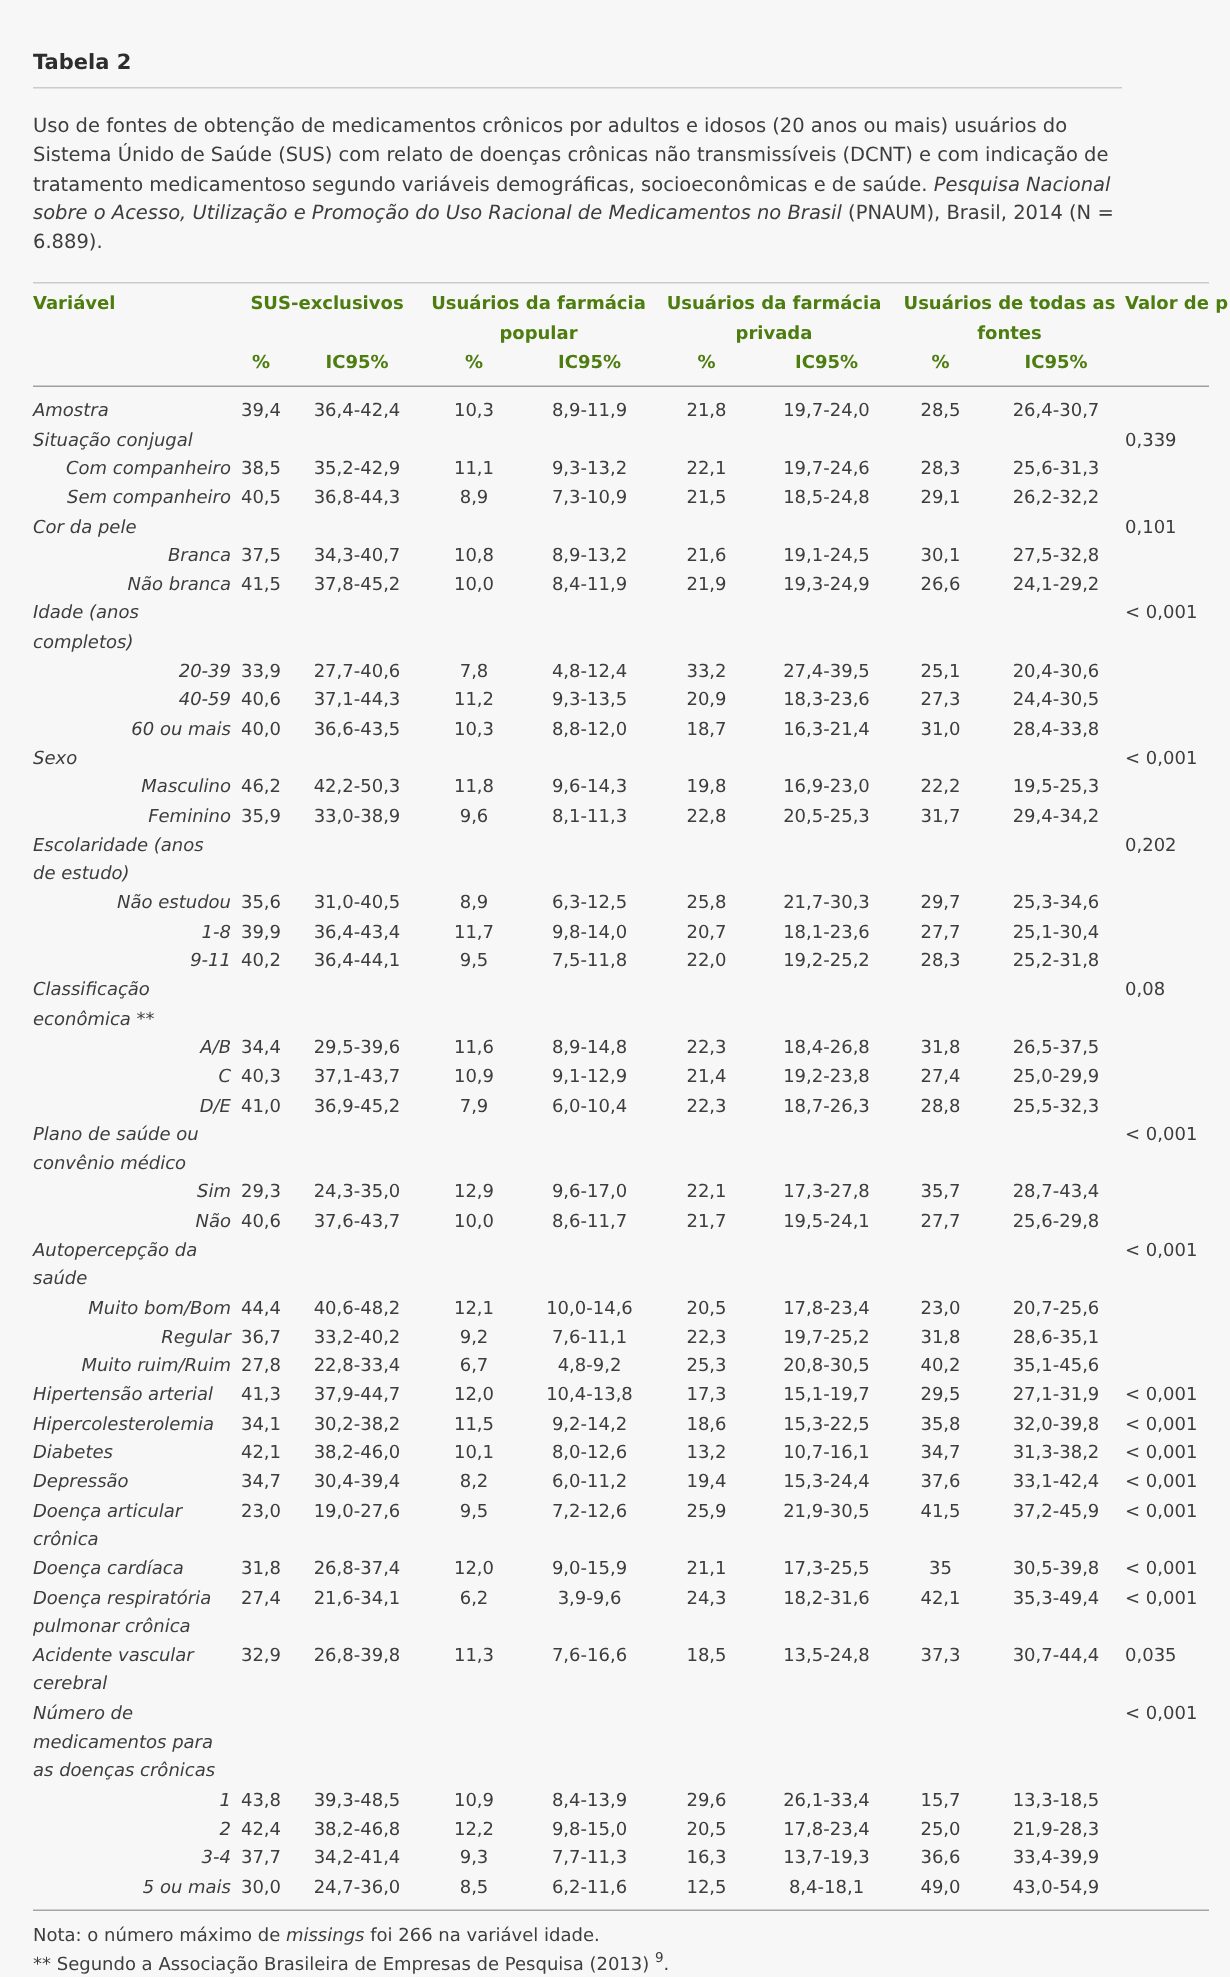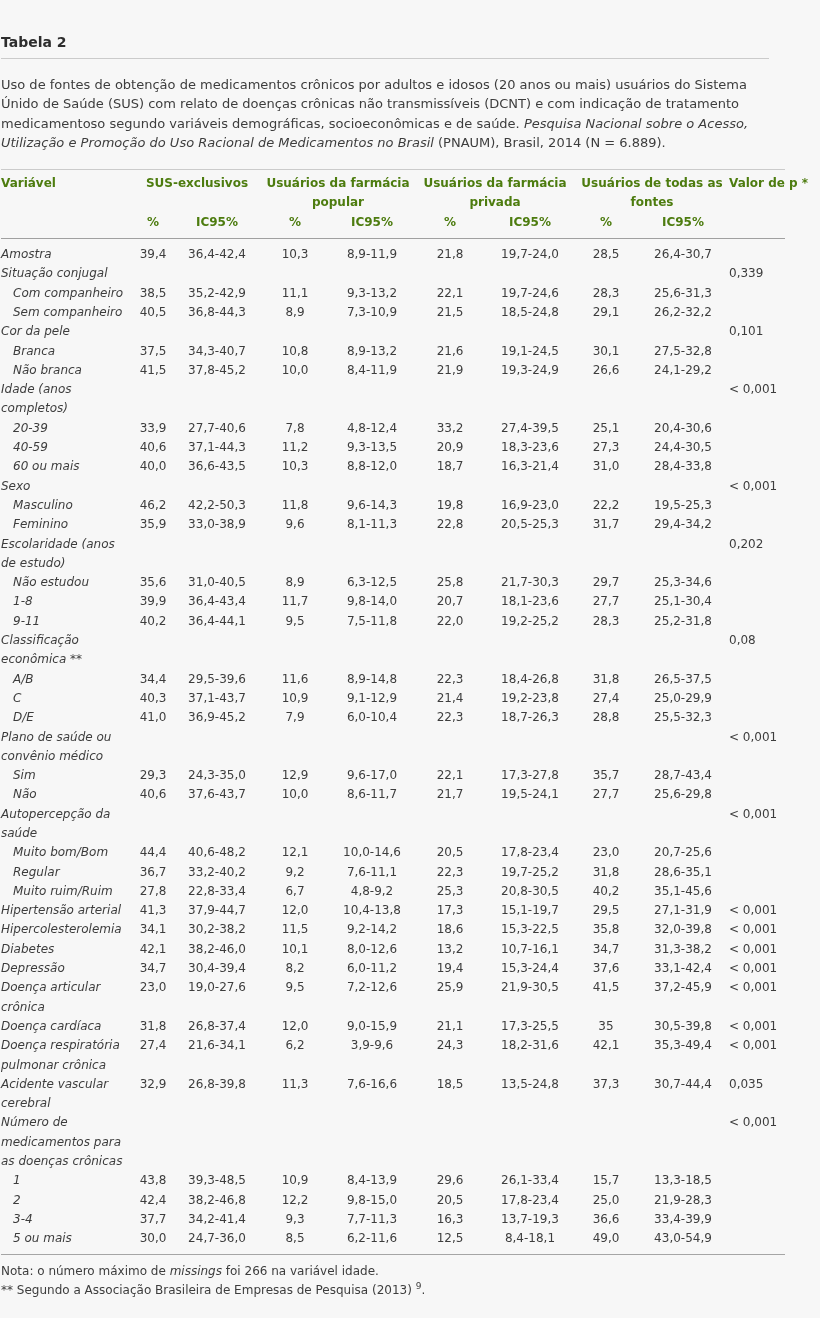--- a/index.html
+++ b/index.html
@@ -7,21 +7,21 @@
     padding: 0;
     background: #f7f7f7;
     width: 820px;
     height: 1318px;
     overflow: hidden;
     font-family: "DejaVu Sans", "Liberation Sans", sans-serif;
     color: #3d3d3d;
     -webkit-font-smoothing: antialiased;
   }
   .page {
-    padding: 0 1px;
+    padding: 0 22px;
     box-sizing: border-box;
     width: 770px;
   }
   .title {
     padding-top: 33px;
     padding-bottom: 7px;
     font-size: 14px;
     font-weight: bold;
     color: #2d2d2d;
     line-height: 18px;
@@ -58,21 +58,21 @@
   tr.h-sub th { text-align: center; padding-bottom: 6px; }
   thead { border-bottom: 1px solid #a0a0a0; }
   tbody td {
     padding: 0;
     line-height: 19.3px;
     vertical-align: top;
   }
   tbody tr:first-child td { padding-top: 6px; }
   tbody tr:last-child td { padding-bottom: 5px; }
   td.lbl { text-align: left; font-style: italic; }
-  td.lbl.indent { padding-left: 12px; }
+  td.lbl.indent { padding-left: 12px; text-align: right; }
   td.num { text-align: center; white-space: nowrap; }
   td.pval { text-align: left; white-space: nowrap; }
   .notes {
     padding-top: 7px;
     font-size: 12px;
     line-height: 19.3px;
   }
   .notes p { margin: 0; }
   .notes em { font-style: italic; }
   .notes sup { font-size: 9px; vertical-align: super; line-height: 0; }

